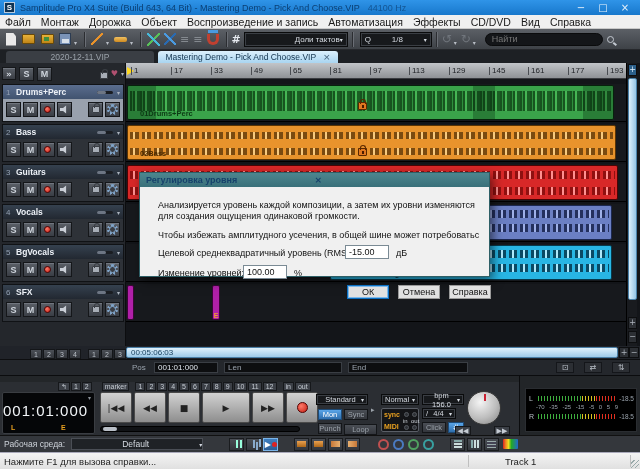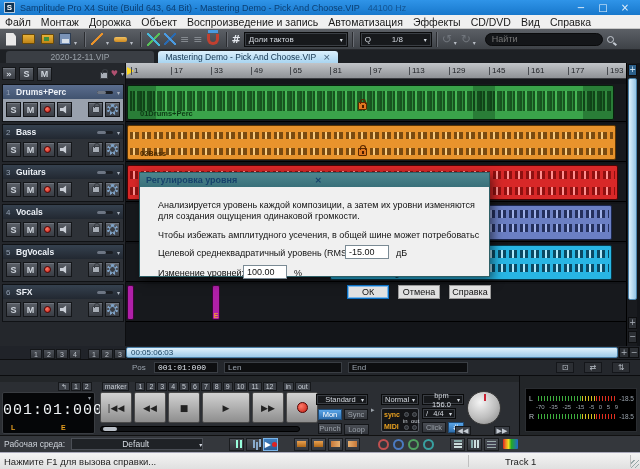--- a/index.html
+++ b/index.html
@@ -1,21 +1,21 @@
 <!DOCTYPE html>
 <html><head>
 <meta charset="utf-8">
 <style>
   *{box-sizing:border-box;margin:0;padding:0}
   html,body{background:#101114}
   #app{position:relative;width:640px;height:469px;background:#1b1d21;
        font-family:"Liberation Sans",sans-serif;overflow:hidden;color:#ccc}
   .abs{position:absolute}
   .g{font-family:"DejaVu Sans",sans-serif}
-  .mono{font-family:Liberation Mono, monospace}
+  .mono{font-family:Liberation Sans, sans-serif}
 
   
   .titlebar{background:linear-gradient(#2f94e8,#1878cc);display:flex;align-items:center;padding:0 4px}
   .appicon{width:11px;height:11px;background:#0e3354;color:#fff;font-size:8px;font-weight:bold;
            display:flex;align-items:center;justify-content:center;border:1px solid #bcd;}
   .titletext{font-size:9px;color:#0a3f74;margin-left:5px;white-space:nowrap}
   .titleinfo{font-size:9px;color:rgba(10,60,110,.65);margin-left:8px}
   .winbtn{width:22px;text-align:center;color:#e8f2fb;font-size:10px;line-height:15px}
 
   
@@ -218,21 +218,21 @@
     <span style="width:13px;height:13px;margin:0 2px;background:linear-gradient(45deg,transparent 44%,#46b8d8 44%,#46b8d8 56%,transparent 56%),linear-gradient(135deg,transparent 44%,#58c058 44%,#58c058 56%,transparent 56%)"></span>
     <span style="width:12px;height:12px;margin:0 2px;background:linear-gradient(45deg,transparent 45%,#4a9ae0 45%,#4a9ae0 55%,transparent 55%),linear-gradient(135deg,transparent 45%,#2a6ab0 45%,#2a6ab0 55%,transparent 55%)"></span>
     <span class="g" style="color:#84898f;font-size:11px;margin:0 2px">≡</span>
     <span class="g" style="color:#84898f;font-size:11px;margin:0 2px">≡</span>
     <span style="width:12px;height:11px;margin:0 3px;border:3px solid #c04030;border-top:none;border-radius:0 0 7px 7px;position:relative">
         <i style="position:absolute;left:-2px;top:-4px;width:10px;height:3px;background:#4a9ae0"></i>
       </span>
     <span class="tsep"></span>
     <span class="g" style="color:#e6eaf0;font-size:11px;font-weight:bold">#</span>
     <div class="snapbox" style="width:104px">
-      <span style="flex:1;text-align:left">Доли тактов</span>
+      <span style="flex:1;text-align:right">Доли тактов</span>
       <span class="g" style="font-size:6px">▾</span>
     </div>
     <span class="tsep"></span>
     <div class="qbox" style="width:72px">
       <span>Q</span>
       <span style="flex:1;text-align:center">1/8</span>
       <span class="g" style="font-size:6px">▾</span>
     </div>
     <span class="tsep"></span>
     <span class="undoredo g">↺</span>
@@ -626,21 +626,21 @@
         <i></i>
       </div>
 
     <div class="dd" style="left:316px;top:18px;width:52px">
       <span style="flex:1;text-align:center">Standard</span>
         <span class="g" style="font-size:6px">▾</span>
     </div>
     <div class="tgl on" style="left:318px;top:33px;width:24px">Mon</div>
     <div class="tgl" style="left:344px;top:33px;width:24px">Sync</div>
     <div class="tgl" style="left:318px;top:47px;width:24px">Punch</div>
-    <div class="tgl" style="left:344px;top:48px;width:25px">Loop</div>
+    <div class="tgl" style="left:344px;top:48px;width:33px">Loop</div>
     <span class="abs g" style="left:371px;top:30px;color:#9aa1a9;font-size:7px">▸</span>
 
     <div class="dd" style="left:381px;top:18px;width:38px">
       <span style="flex:1;text-align:left">Normal</span>
         <span class="g" style="font-size:6px">▾</span>
     </div>
     <div class="dd" style="left:422px;top:18px;width:42px">
       <span style="flex:1;text-align:center">bpm 156.0</span>
         <span class="g" style="font-size:6px">▾</span>
     </div>

